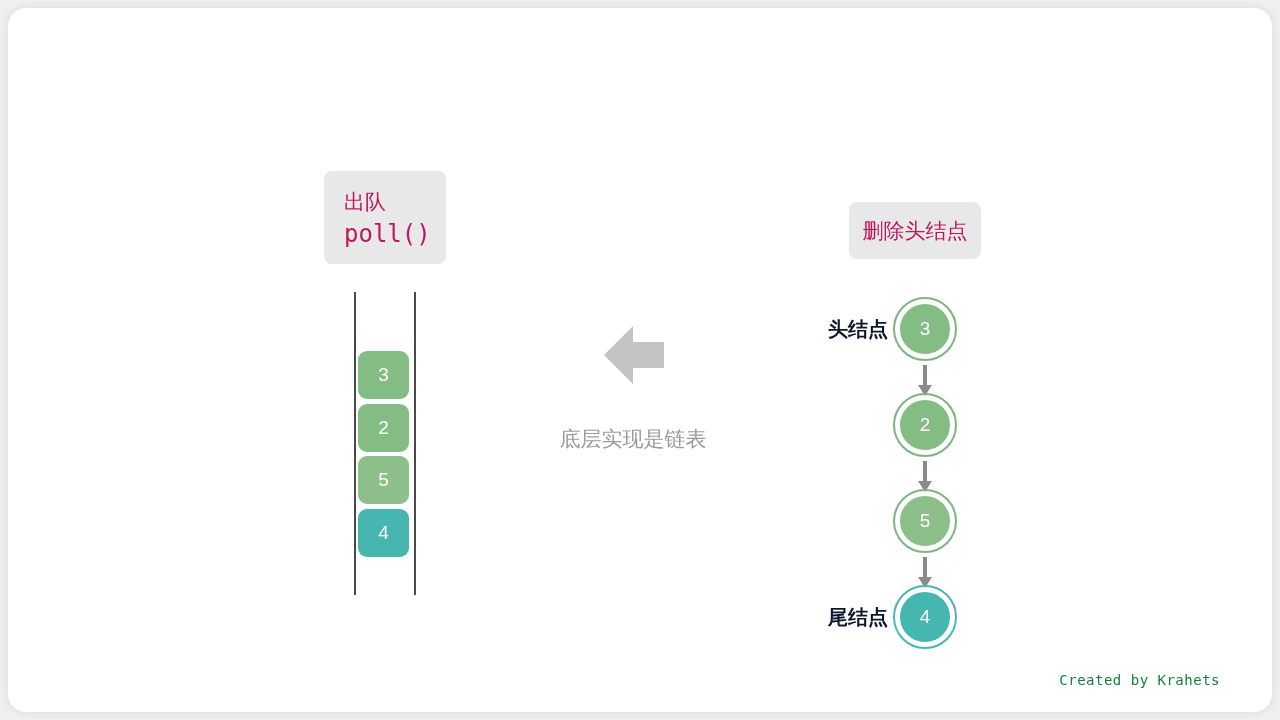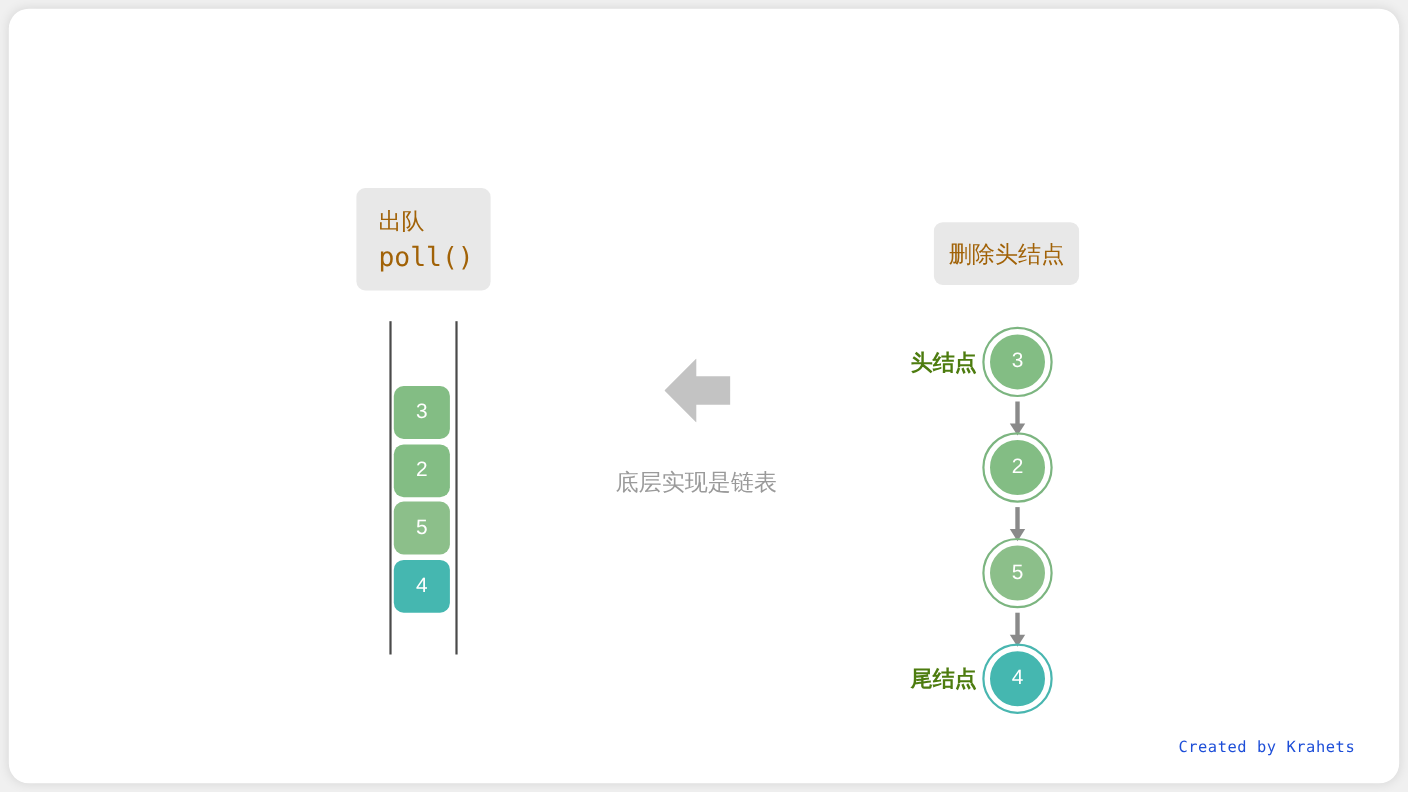--- a/index.html
+++ b/index.html
@@ -30,21 +30,21 @@
     background: #ffffff;
     border-radius: 18px;
     box-shadow: 0 0 10px rgba(0,0,0,0.10);
   }
 
   
   .label-box {
     position: absolute;
     background: #e8e8e8;
     border-radius: 8px;
-    color: #a16207;
+    color: #be185d;
     display: flex;
     flex-direction: column;
     align-items: flex-start;
     justify-content: center;
     box-sizing: border-box;
   }
   #label-poll {
     left: 316px;
     top: 163px;
     width: 122px;
@@ -176,35 +176,35 @@
     width: 0;
     height: 0;
     border-left: 7px solid transparent;
     border-right: 7px solid transparent;
     border-top: 11px solid #8a8a8a;
   }
 
   
   .node-label {
     position: absolute;
-    color: #4d7c0f;
+    color: #0f172a;
     font-size: 20px;
     font-weight: bold;
     text-align: right;
     width: 120px;
   }
   #label-head { left: 760px; top: 308px; }
   #label-tail { left: 760px; top: 596px; }
 
   
   #credit {
     position: absolute;
-    right: 40px;
+    right: 52px;
     bottom: 24px;
-    color: #1d4ed8;
+    color: #15803d;
     font-size: 14px;
     font-family: "DejaVu Sans Mono", "Liberation Mono", monospace;
     letter-spacing: 0.5px;
   }
 </style>
 </head>
 <body>
 
 <div id="stage">
   <div id="card">

